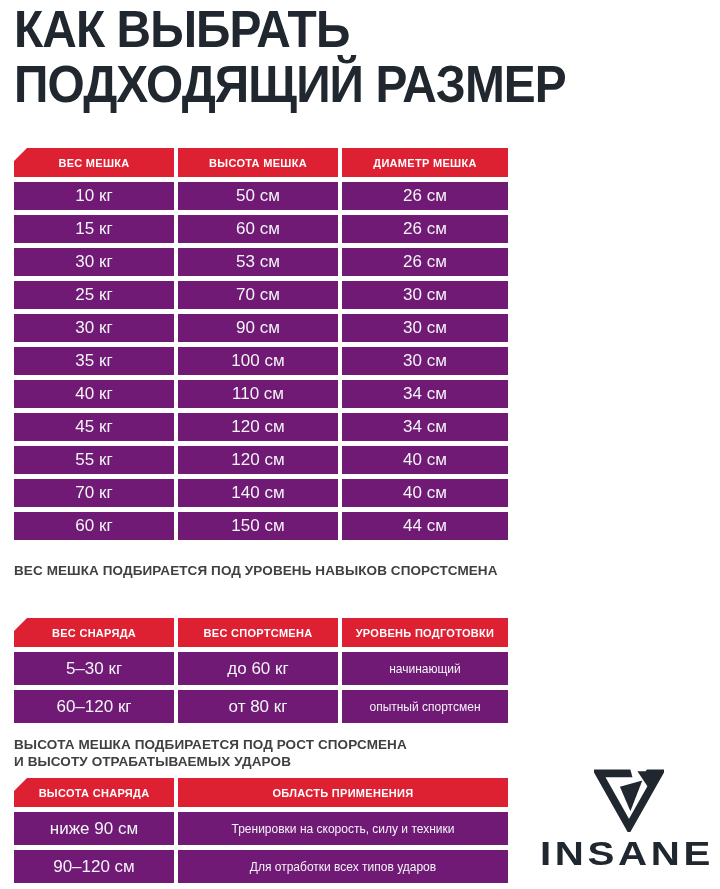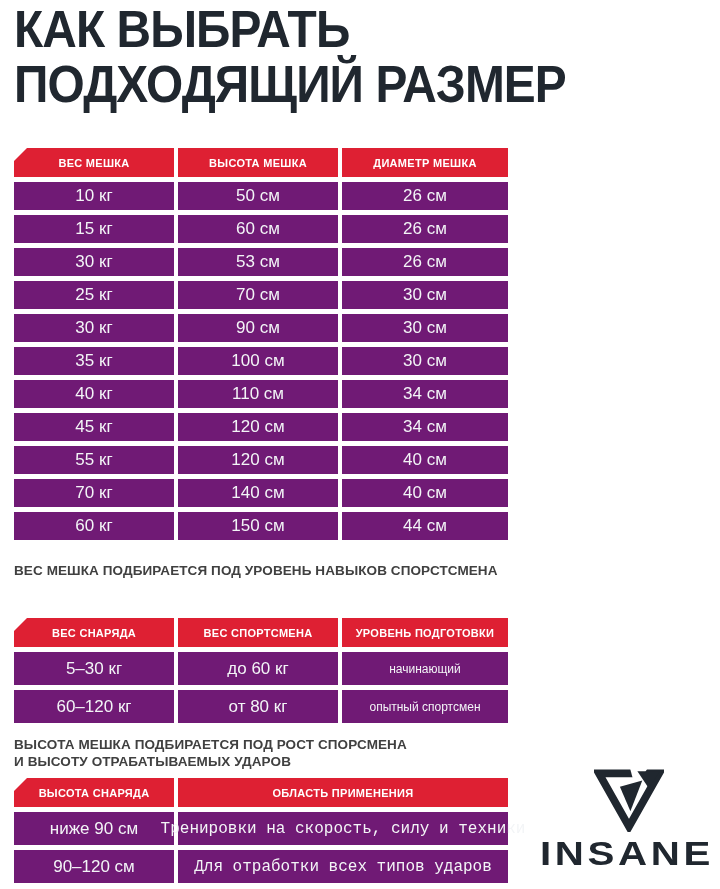--- a/index.html
+++ b/index.html
@@ -70,21 +70,21 @@
     font-weight: 400;
     font-size: 17px;
     display: flex;
     align-items: center;
     justify-content: center;
     white-space: nowrap;
   }
   .size-table .td { height: 28px; }
   .weight-table .td, .height-table .td { height: 33px; }
   .weight-table .td.col2 { font-size: 12px; }
-  .height-table .td.col1 { font-size: 16px; font-family: Liberation Mono, monospace; }
+  .height-table .td.col1 { font-size: 12px; }
 
   
   .logo {
     position: absolute;
     left: 540px;
     top: 768px;
     width: 178px;
     height: 118px;
   }
   .logo-mark {

